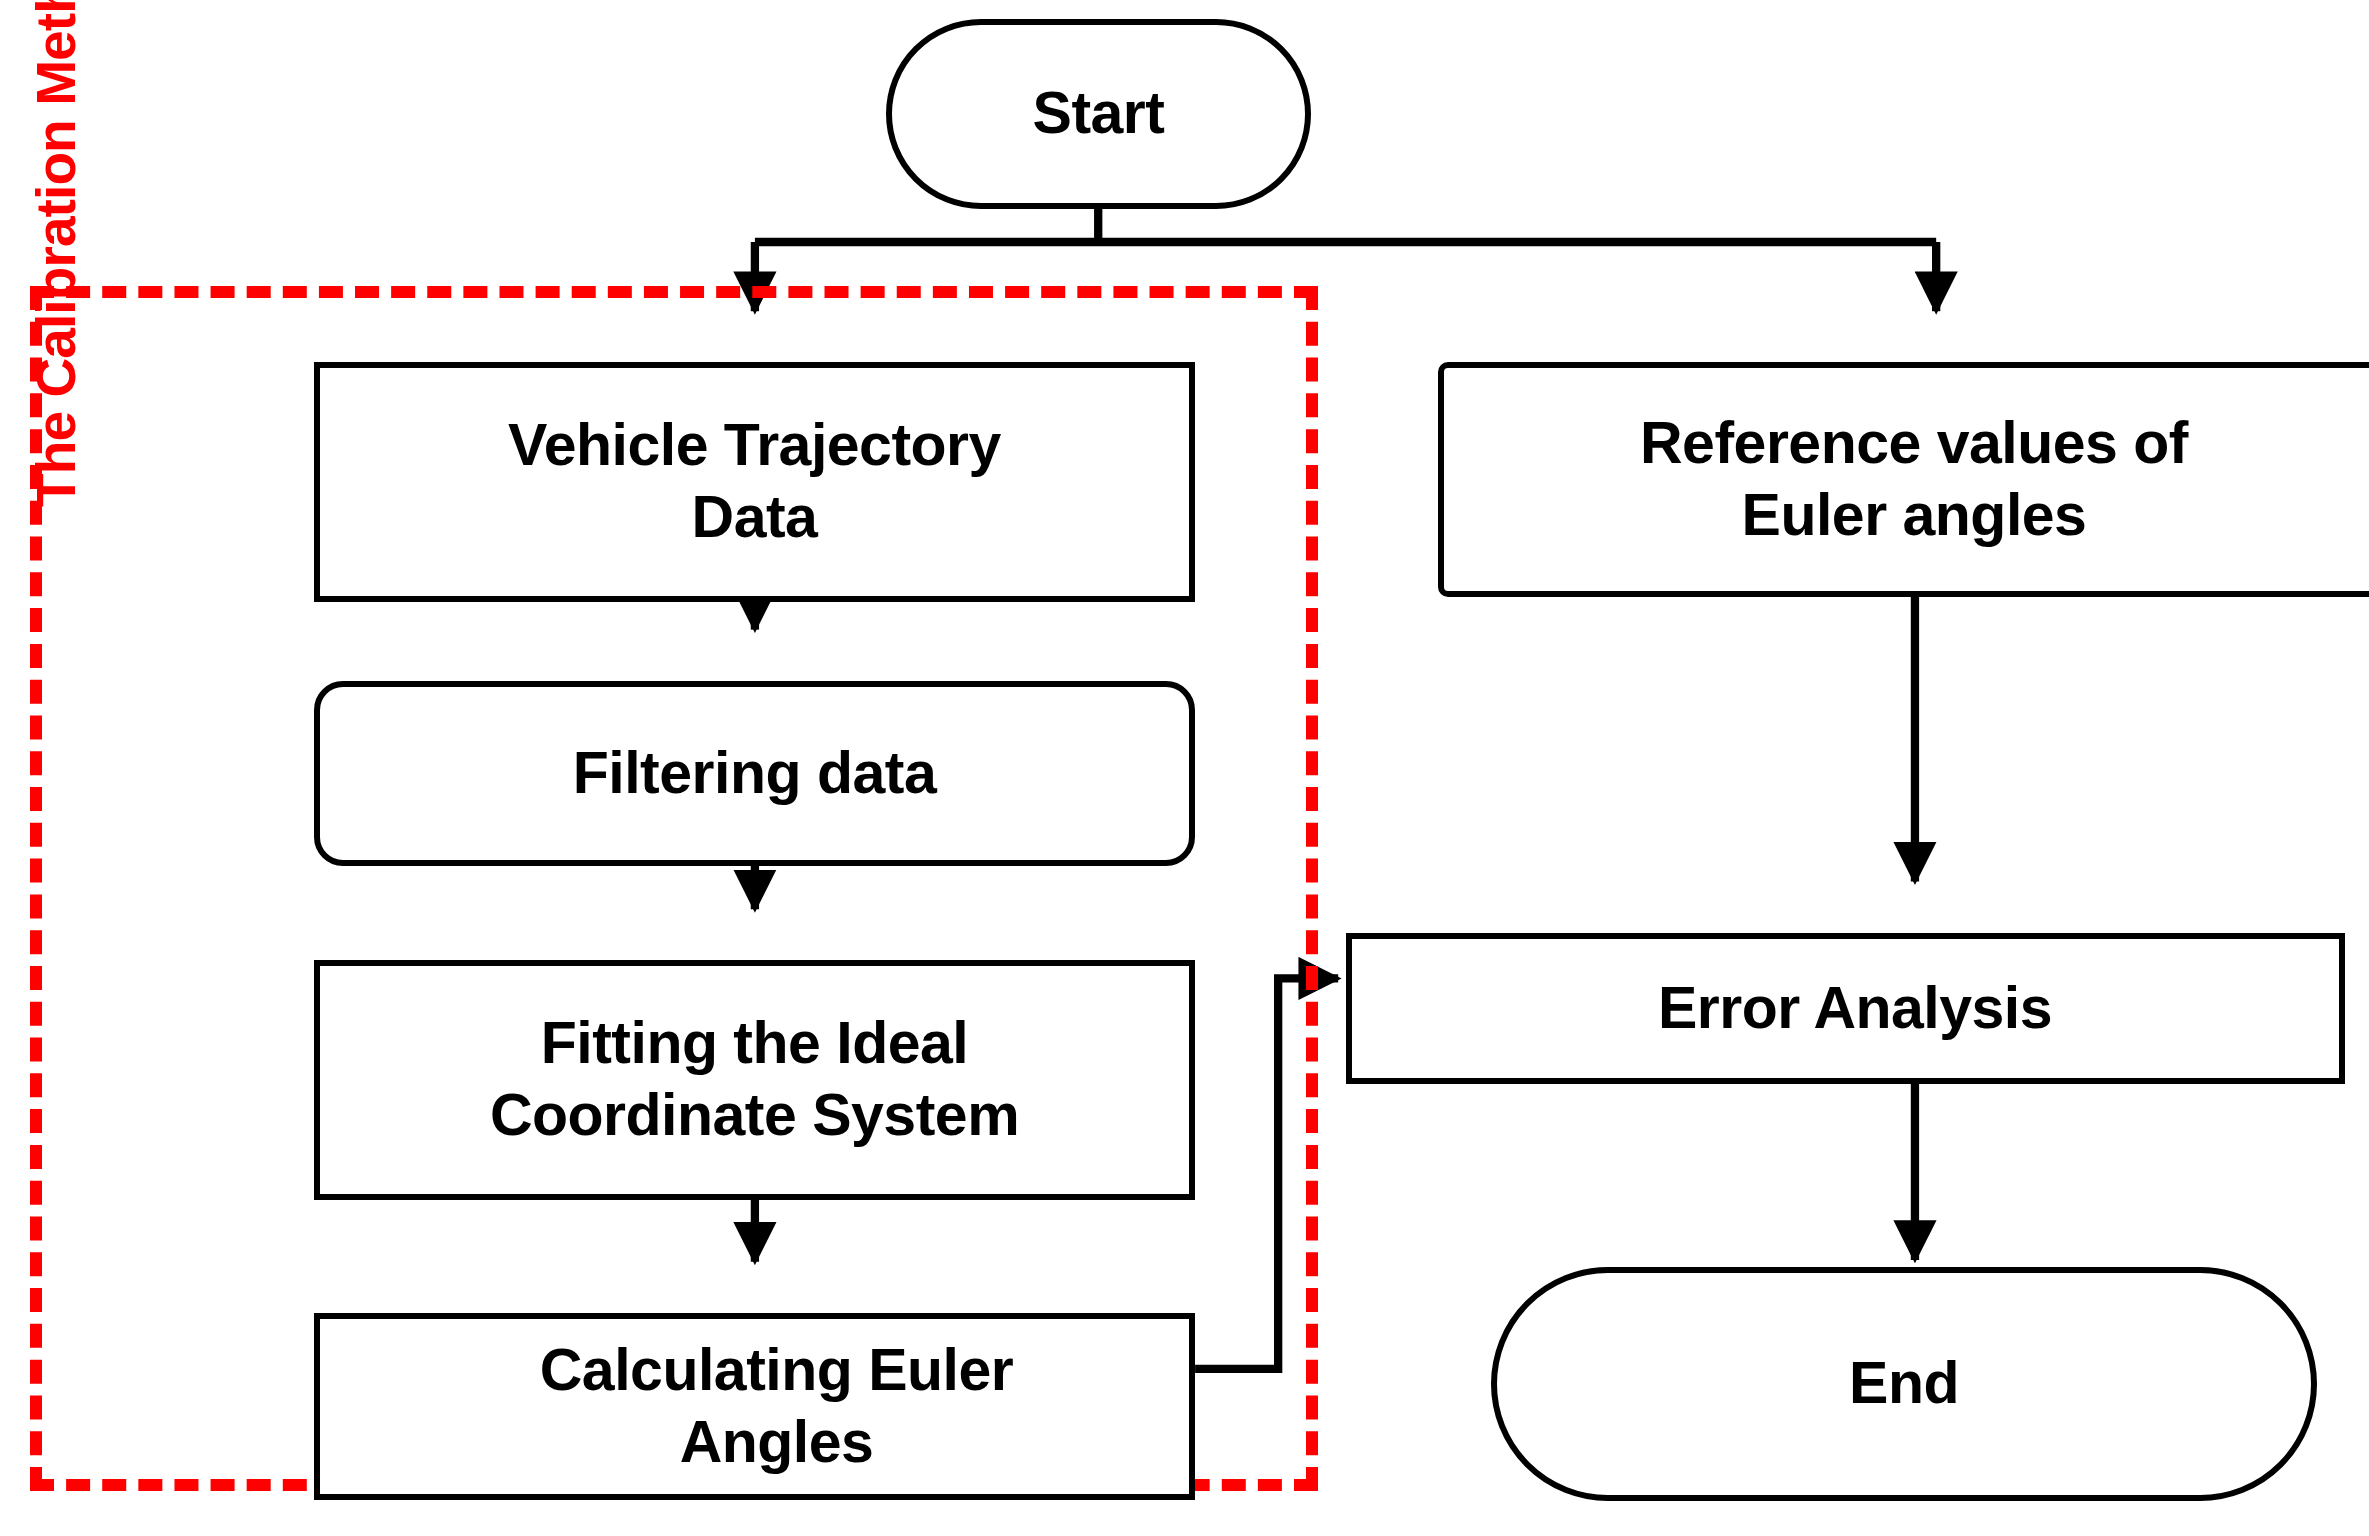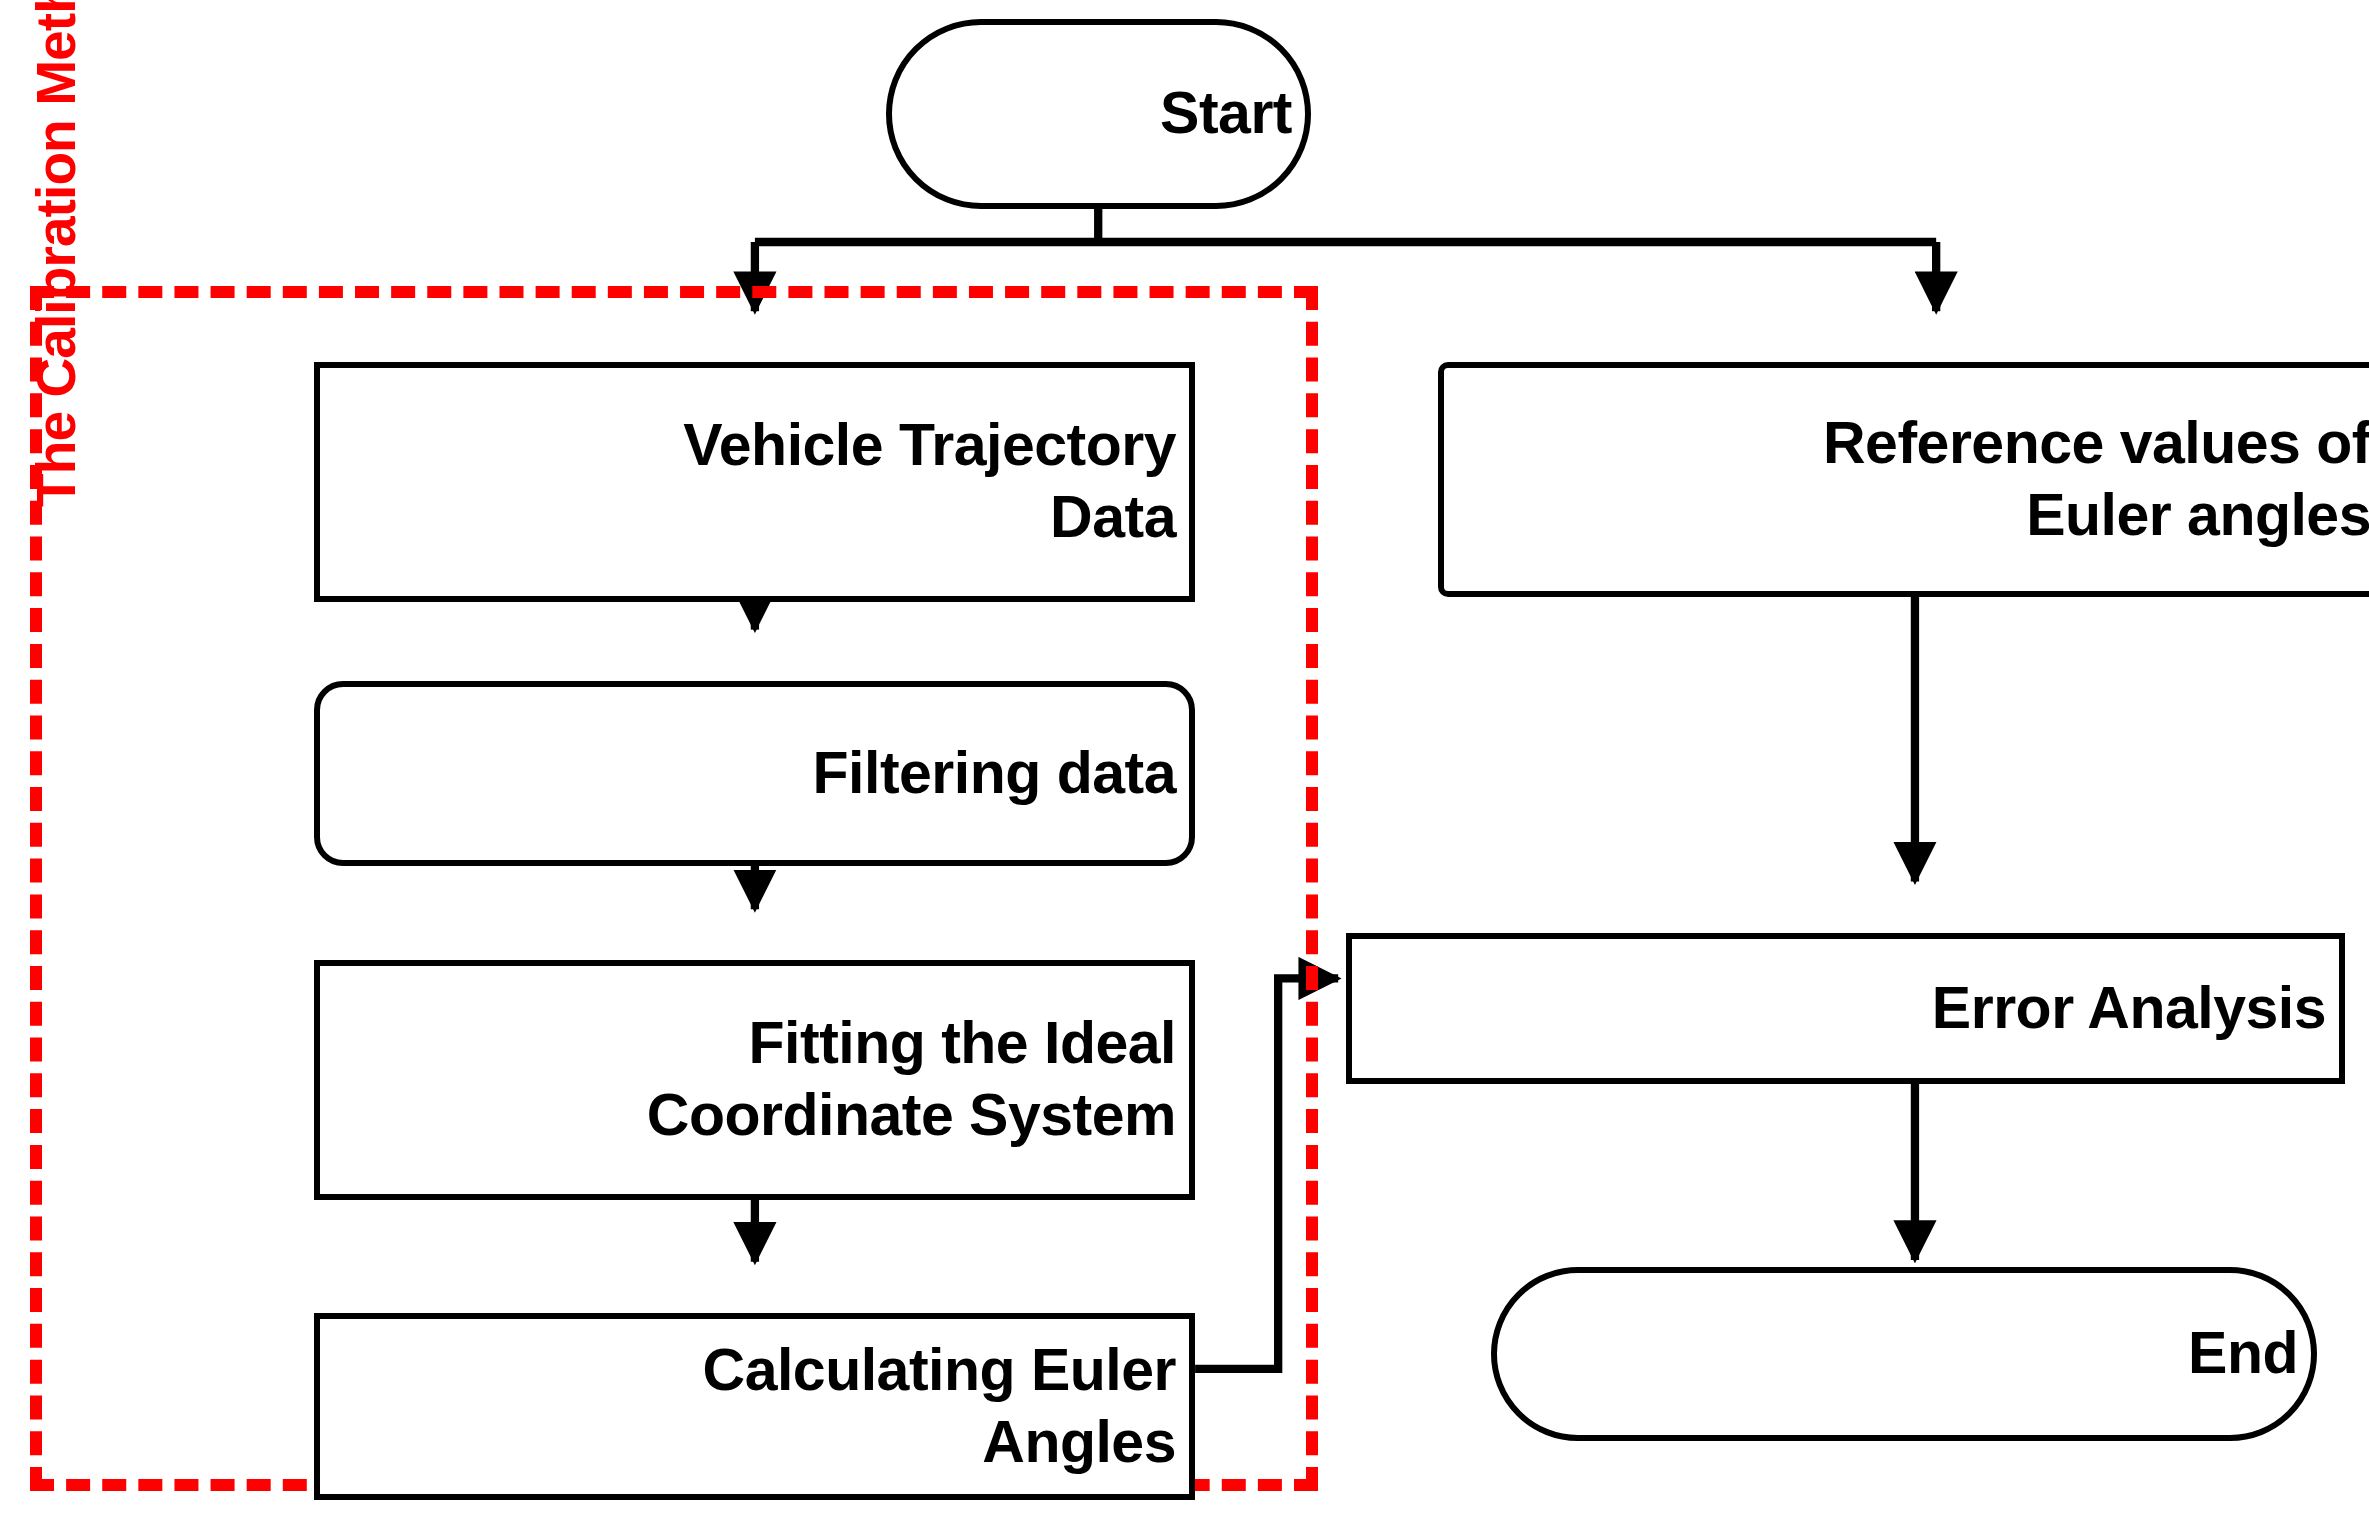--- a/index.html
+++ b/index.html
@@ -25,21 +25,21 @@
     height: 1537px;
   }
   .node {
     position: absolute;
     box-sizing: border-box;
     background: #ffffff;
     border: 6.5px solid #000000;
     display: flex;
     align-items: center;
     justify-content: center;
-    text-align: right;
+    text-align: center;
     color: #000000;
     font-weight: bold;
     font-family: "Liberation Sans", sans-serif;
     letter-spacing: -0.5px;
     line-height: 1.22;
     z-index: 3;
   }
   .node-rect { border-radius: 0; margin-top: 44px; }
   .node-stadium { border-radius: 922px; }
   .node-label {
@@ -160,18 +160,18 @@
 
   <div class="node node-rect" style="left:1346px; top:889px; width:999px; height:151px; font-size:59px;padding-left:19px;">
     <span class="node-label">Error Analysis</span>
   </div>
 
   <div class="node node-rect" style="left:314px; top:1269px; width:881px; height:187px; font-size:59px;padding-left:44px;">
     <span class="node-label">Calculating Euler
 Angles</span>
   </div>
 
-  <div class="node node-stadium" style="left:1491px; top:1267px; width:826px; height:174px; font-size:59px;">
+  <div class="node node-stadium" style="left:1491px; top:1267px; width:826px; height:234px; font-size:59px;">
     <span class="node-label">End</span>
   </div>
 
 </div>
 
 
 </body></html>

